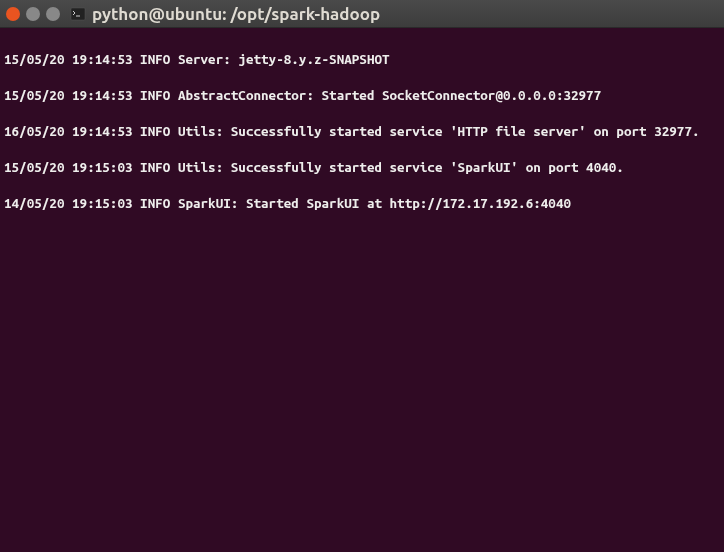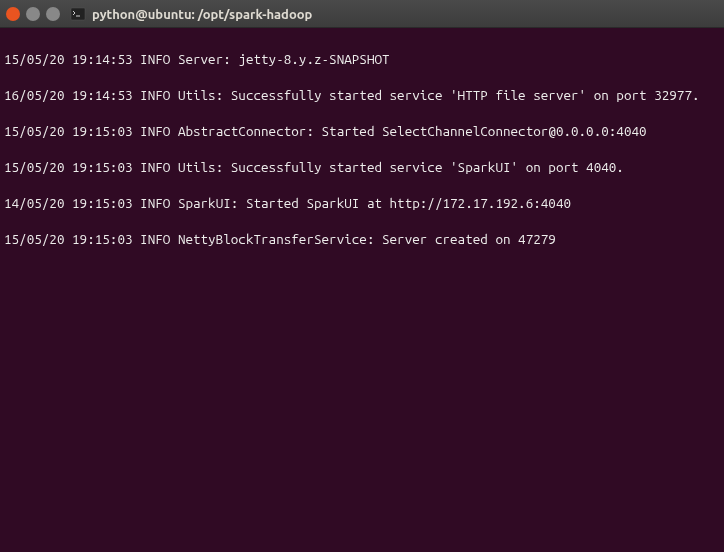--- a/index.html
+++ b/index.html
@@ -44,33 +44,34 @@
       width: 16px;
       height: 16px;
       margin-right: 6px;
       display: inline-flex;
       align-items: center;
       justify-content: center;
     }
     .title-text {
       color: #dfdbd2;
       font-family: "Ubuntu", sans-serif;
-      font-size: 13px;
+      font-size: 17px;
       font-weight: bold;
     }
     .terminal {
       background: #300a24;
       color: #eeeeec;
       padding: 4px 4px;
       font-size: 13.5px;
       line-height: 18px;
       white-space: pre;
       height: calc(100% - 28px);
       overflow: hidden;
       font-family: "Ubuntu Mono", "DejaVu Sans Mono", monospace;
+      font-weight: bold;
     }
     .log-line {
       display: block;
       white-space: pre-wrap;
       word-break: break-all;
     }
   </style>
 </head>
 <body>
 
@@ -85,25 +86,24 @@
       <rect x="1" y="2" width="14" height="12" rx="1" fill="#222" stroke="#555" stroke-width="0.5"></rect>
       <path d="M3 5 L5 7 L3 9" stroke="#ccc" stroke-width="1" fill="none"></path>
       <line x1="6" y1="10" x2="10" y2="10" stroke="#ccc" stroke-width="1"></line>
     </svg>
   </span>
   <span class="title-text">python@ubuntu: /opt/spark-hadoop</span>
 </div>
 
 <div class="terminal">
 <span class="log-line">15/05/20 19:14:53 INFO Server: jetty-8.y.z-SNAPSHOT</span>
+<span class="log-line">15/05/20 19:14:53 INFO AbstractConnector: Started SocketConnector@0.0.0.0:32977</span>
 <span class="log-line">16/05/20 19:14:53 INFO Utils: Successfully started service 'HTTP file server' on port 32977.</span>
-<span class="log-line">15/05/20 19:15:03 INFO AbstractConnector: Started SelectChannelConnector@0.0.0.0:4040</span>
 <span class="log-line">15/05/20 19:15:03 INFO Utils: Successfully started service 'SparkUI' on port 4040.</span>
 <span class="log-line">14/05/20 19:15:03 INFO SparkUI: Started SparkUI at http://172.17.192.6:4040</span>
-<span class="log-line">15/05/20 19:15:03 INFO NettyBlockTransferService: Server created on 47279</span>
 
 
 
 
 
 
 
 </div>
 
 </body></html>

